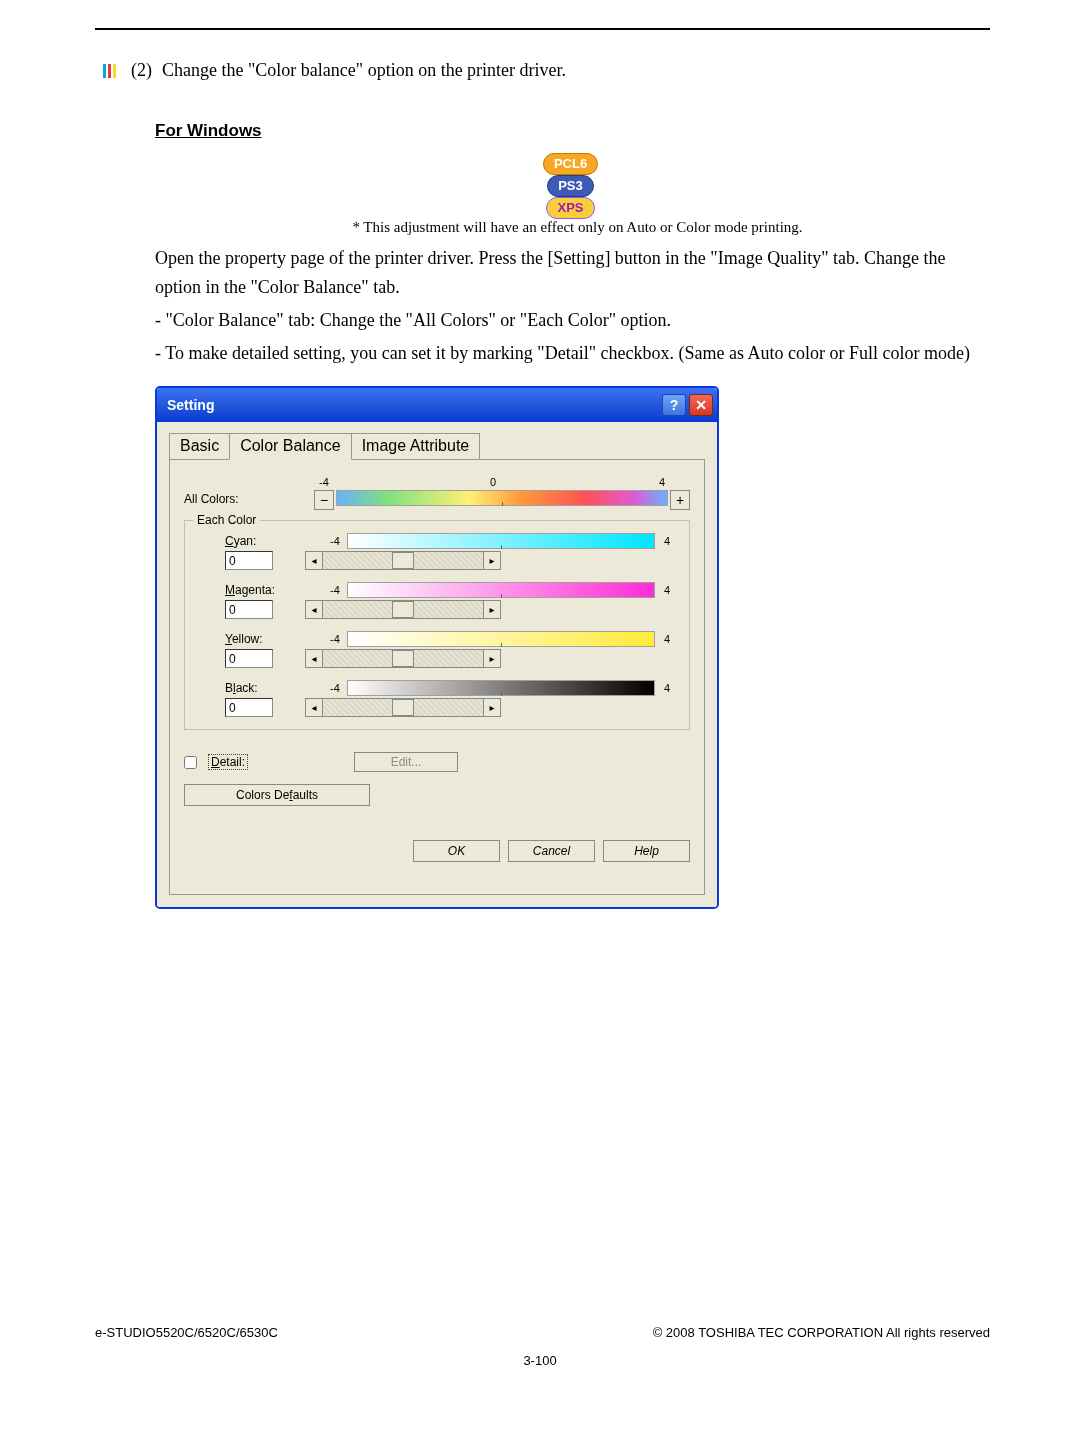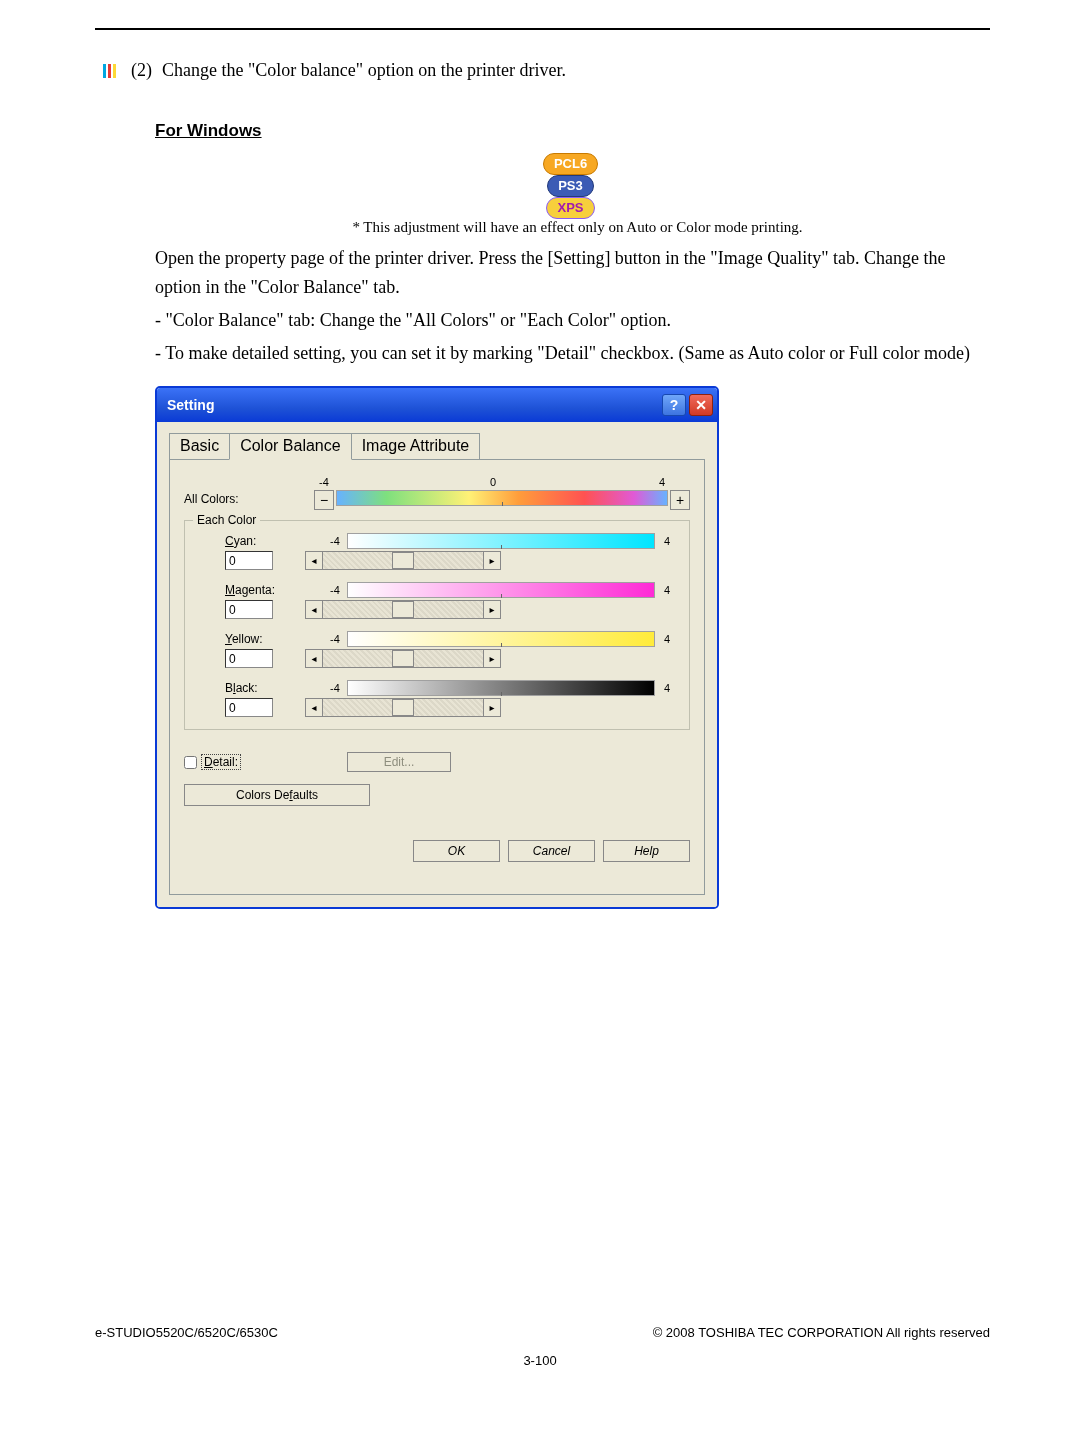--- a/index.html
+++ b/index.html
@@ -255,21 +255,21 @@
   .lower-row {
     display: flex;
     align-items: center;
     margin-top: 22px;
     gap: 18px;
   }
   .chk {
     display: flex;
     align-items: center;
     font-size: 12px;
-    gap: 4px;
+    gap: 11px;
   }
   .chk input { margin: 0; }
   .dotted-focus {
     border: 1px dotted #444;
     padding: 0 2px;
   }
   .std-btn {
     font-size: 12px;
     padding: 2px 16px;
     border: 1px solid #888;

